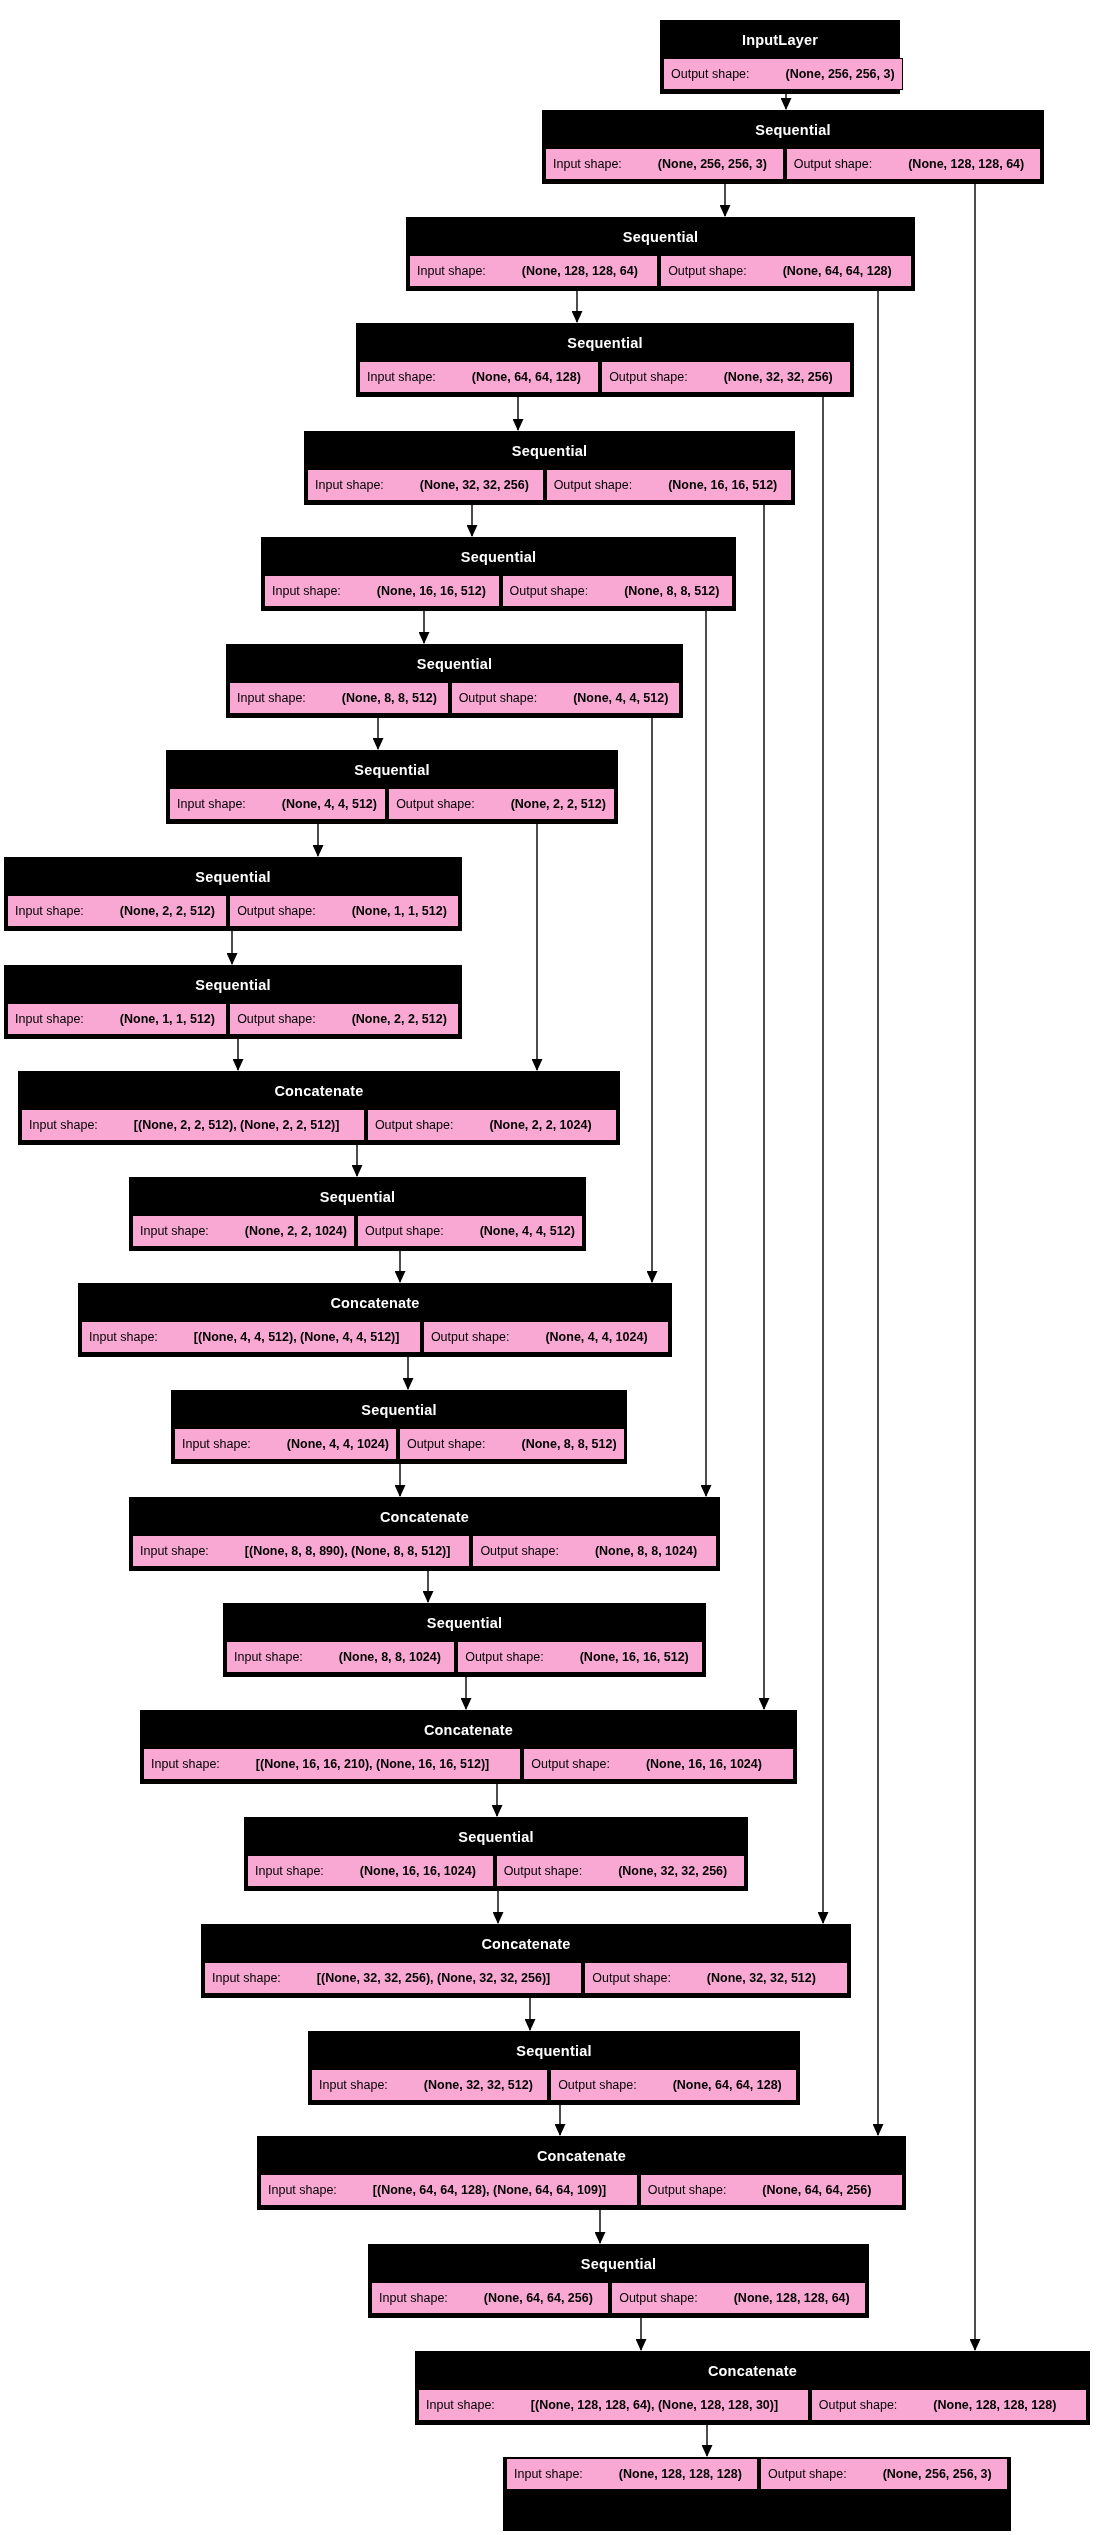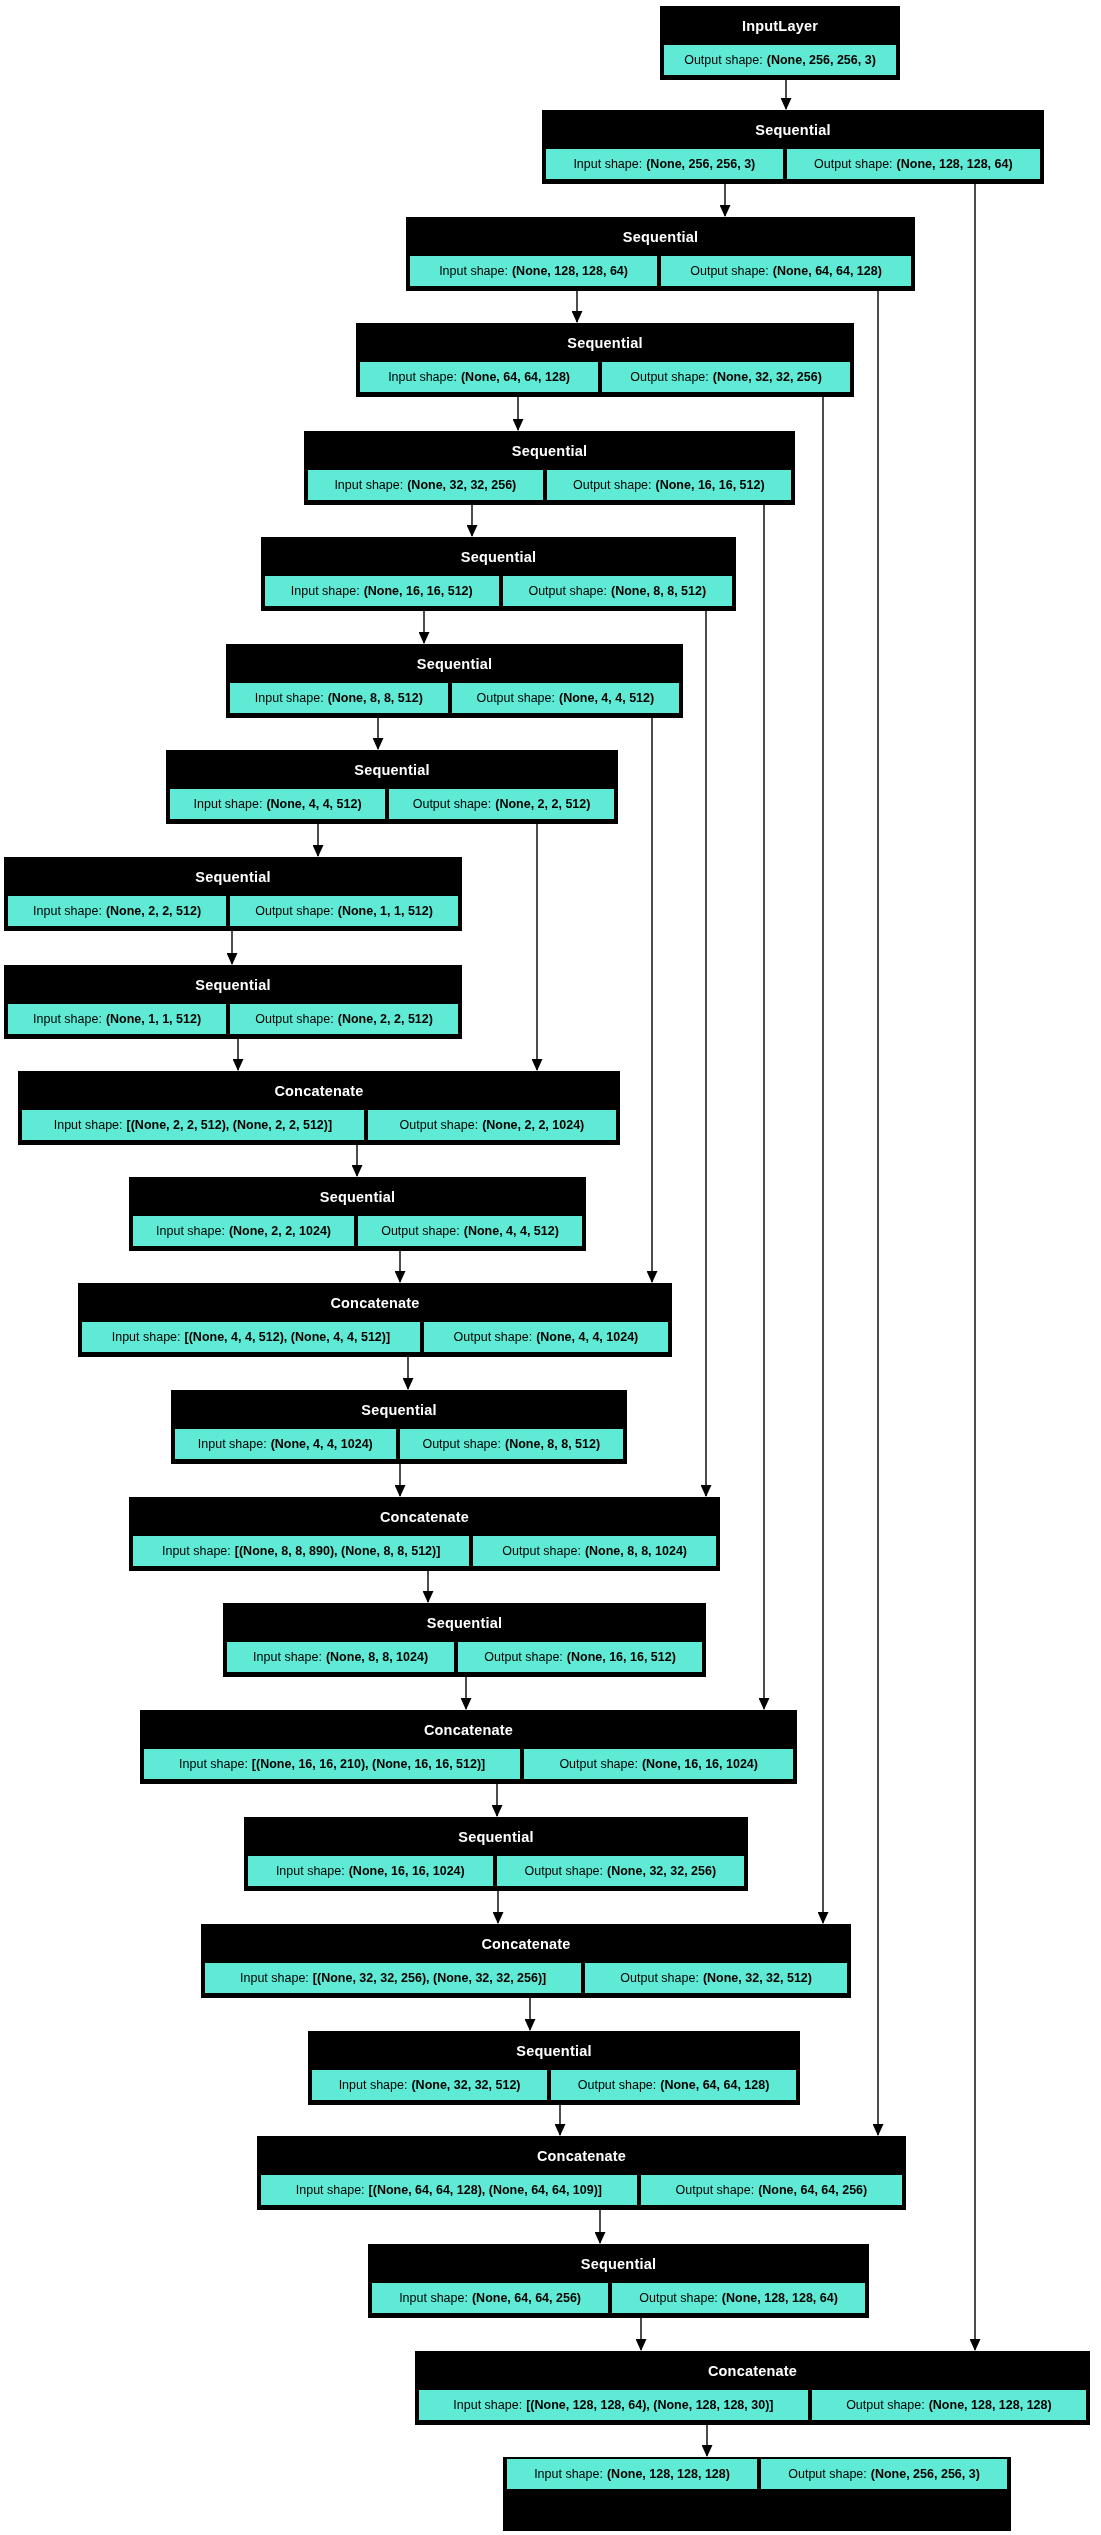--- a/index.html
+++ b/index.html
@@ -27,27 +27,28 @@
     font-size:14.5px;
     letter-spacing:.2px;
   }
   .node .attrs{
     display:flex;
     gap:2px;
     height:32px;
   }
   .node .cell{
     flex:1 1 auto;
-    background:#5eead4;
+    background:#f9a8d4;
     border:1px solid #000000;
-    display:flex;align-items:center;justify-content:center;
+    display:flex;align-items:center;justify-content:flex-start;
     font-size:12.5px;
     color:#000000;
     white-space:nowrap;
     padding:0 7px;
+    gap:32px;
   }
   .node .cell .pfx{font-weight:normal;margin-right:4px;}
   .node .cell .val{font-weight:bold;}
 </style>
 </head>
 <body>
 
 <div id="canvas">
   <svg id="edge-layer" xmlns="http://www.w3.org/2000/svg" viewBox="0 0 1101 2535">
     <defs>
@@ -82,21 +83,21 @@
         <line x1="975" y1="184" x2="975" y2="2350" stroke="#000000" stroke-width="1.4" marker-end="url(#arrow)"></line>
         <line x1="878" y1="291" x2="878" y2="2135" stroke="#000000" stroke-width="1.4" marker-end="url(#arrow)"></line>
         <line x1="823" y1="397" x2="823" y2="1923" stroke="#000000" stroke-width="1.4" marker-end="url(#arrow)"></line>
         <line x1="764" y1="505" x2="764" y2="1709" stroke="#000000" stroke-width="1.4" marker-end="url(#arrow)"></line>
         <line x1="706" y1="611" x2="706" y2="1496" stroke="#000000" stroke-width="1.4" marker-end="url(#arrow)"></line>
         <line x1="652" y1="718" x2="652" y2="1282" stroke="#000000" stroke-width="1.4" marker-end="url(#arrow)"></line>
         <line x1="537" y1="824" x2="537" y2="1070" stroke="#000000" stroke-width="1.4" marker-end="url(#arrow)"></line>
       </g>
   </svg>
 
-<div class="node" style="left: 660px; top: 6px; width: 240px;">
+<div class="node" style="left: 660px; top: 20px; width: 240px;">
     <div class="title">InputLayer</div>
     <div class="attrs">
 
       <div class="cell output">
         <span class="pfx">Output shape:</span>
           <span class="val">(None, 256, 256, 3)</span>
       </div>
     </div>
   </div>
     <div class="node" style="left: 542px; top: 110px; width: 502px;">

